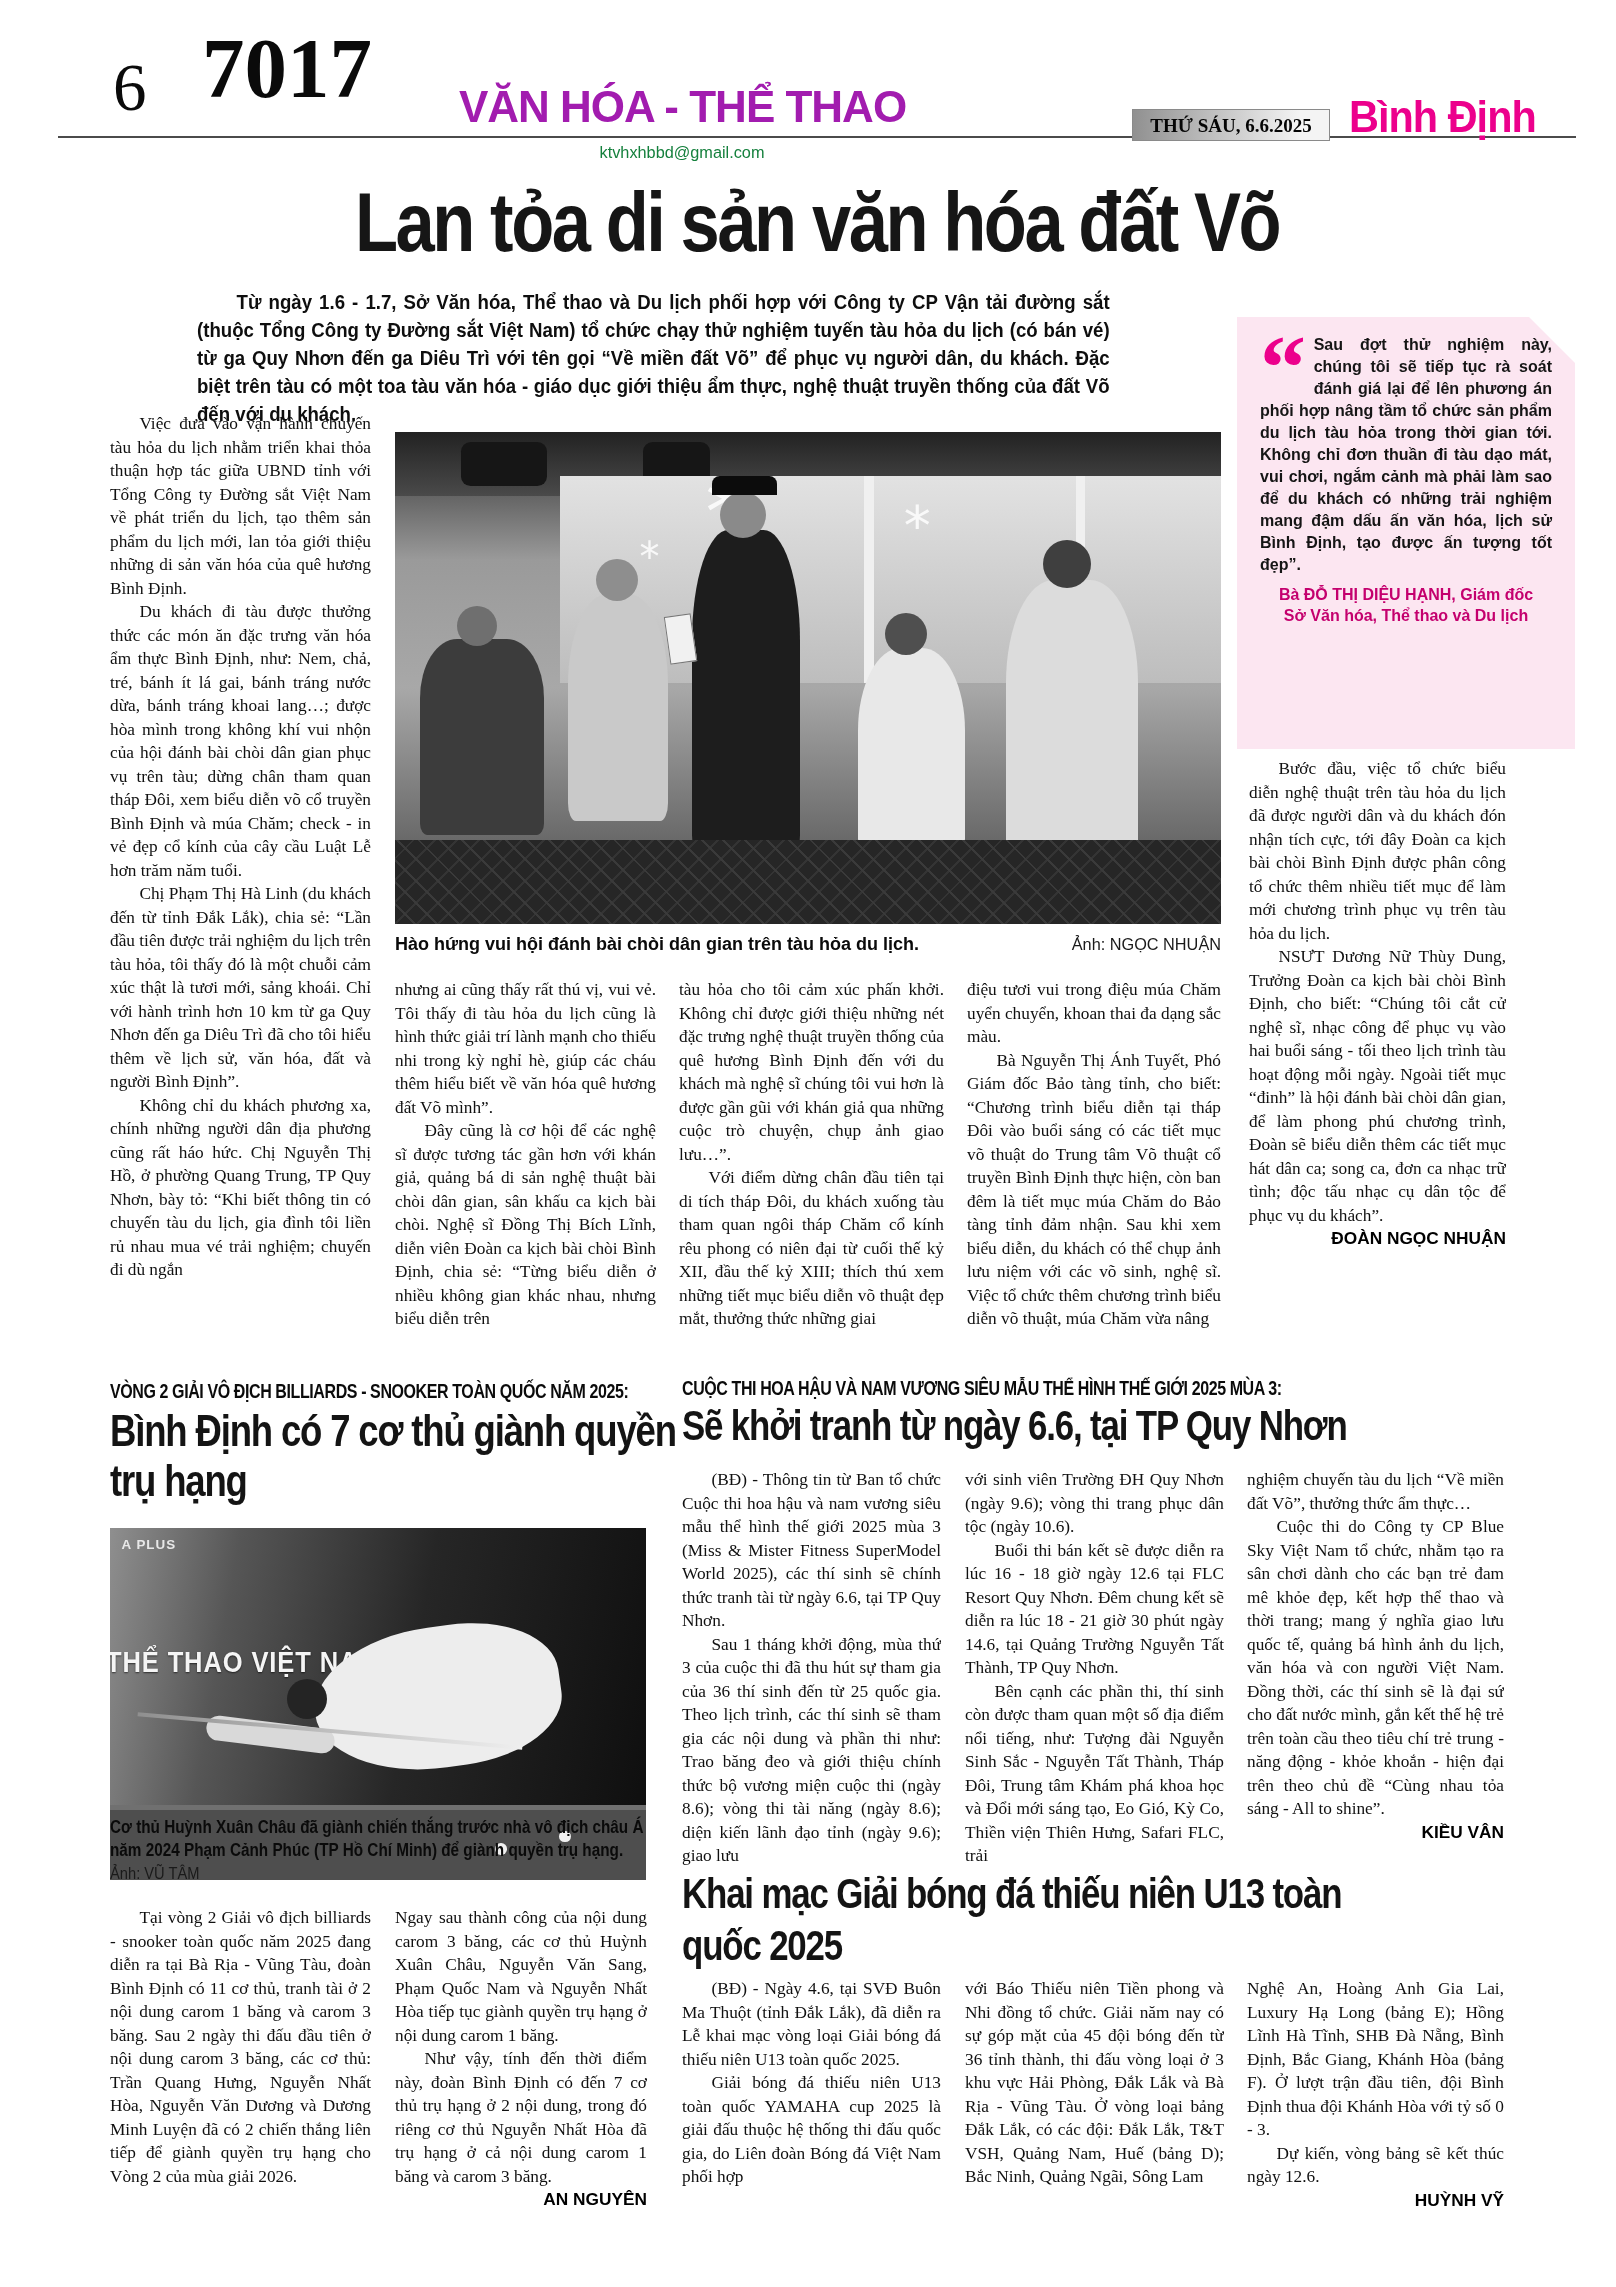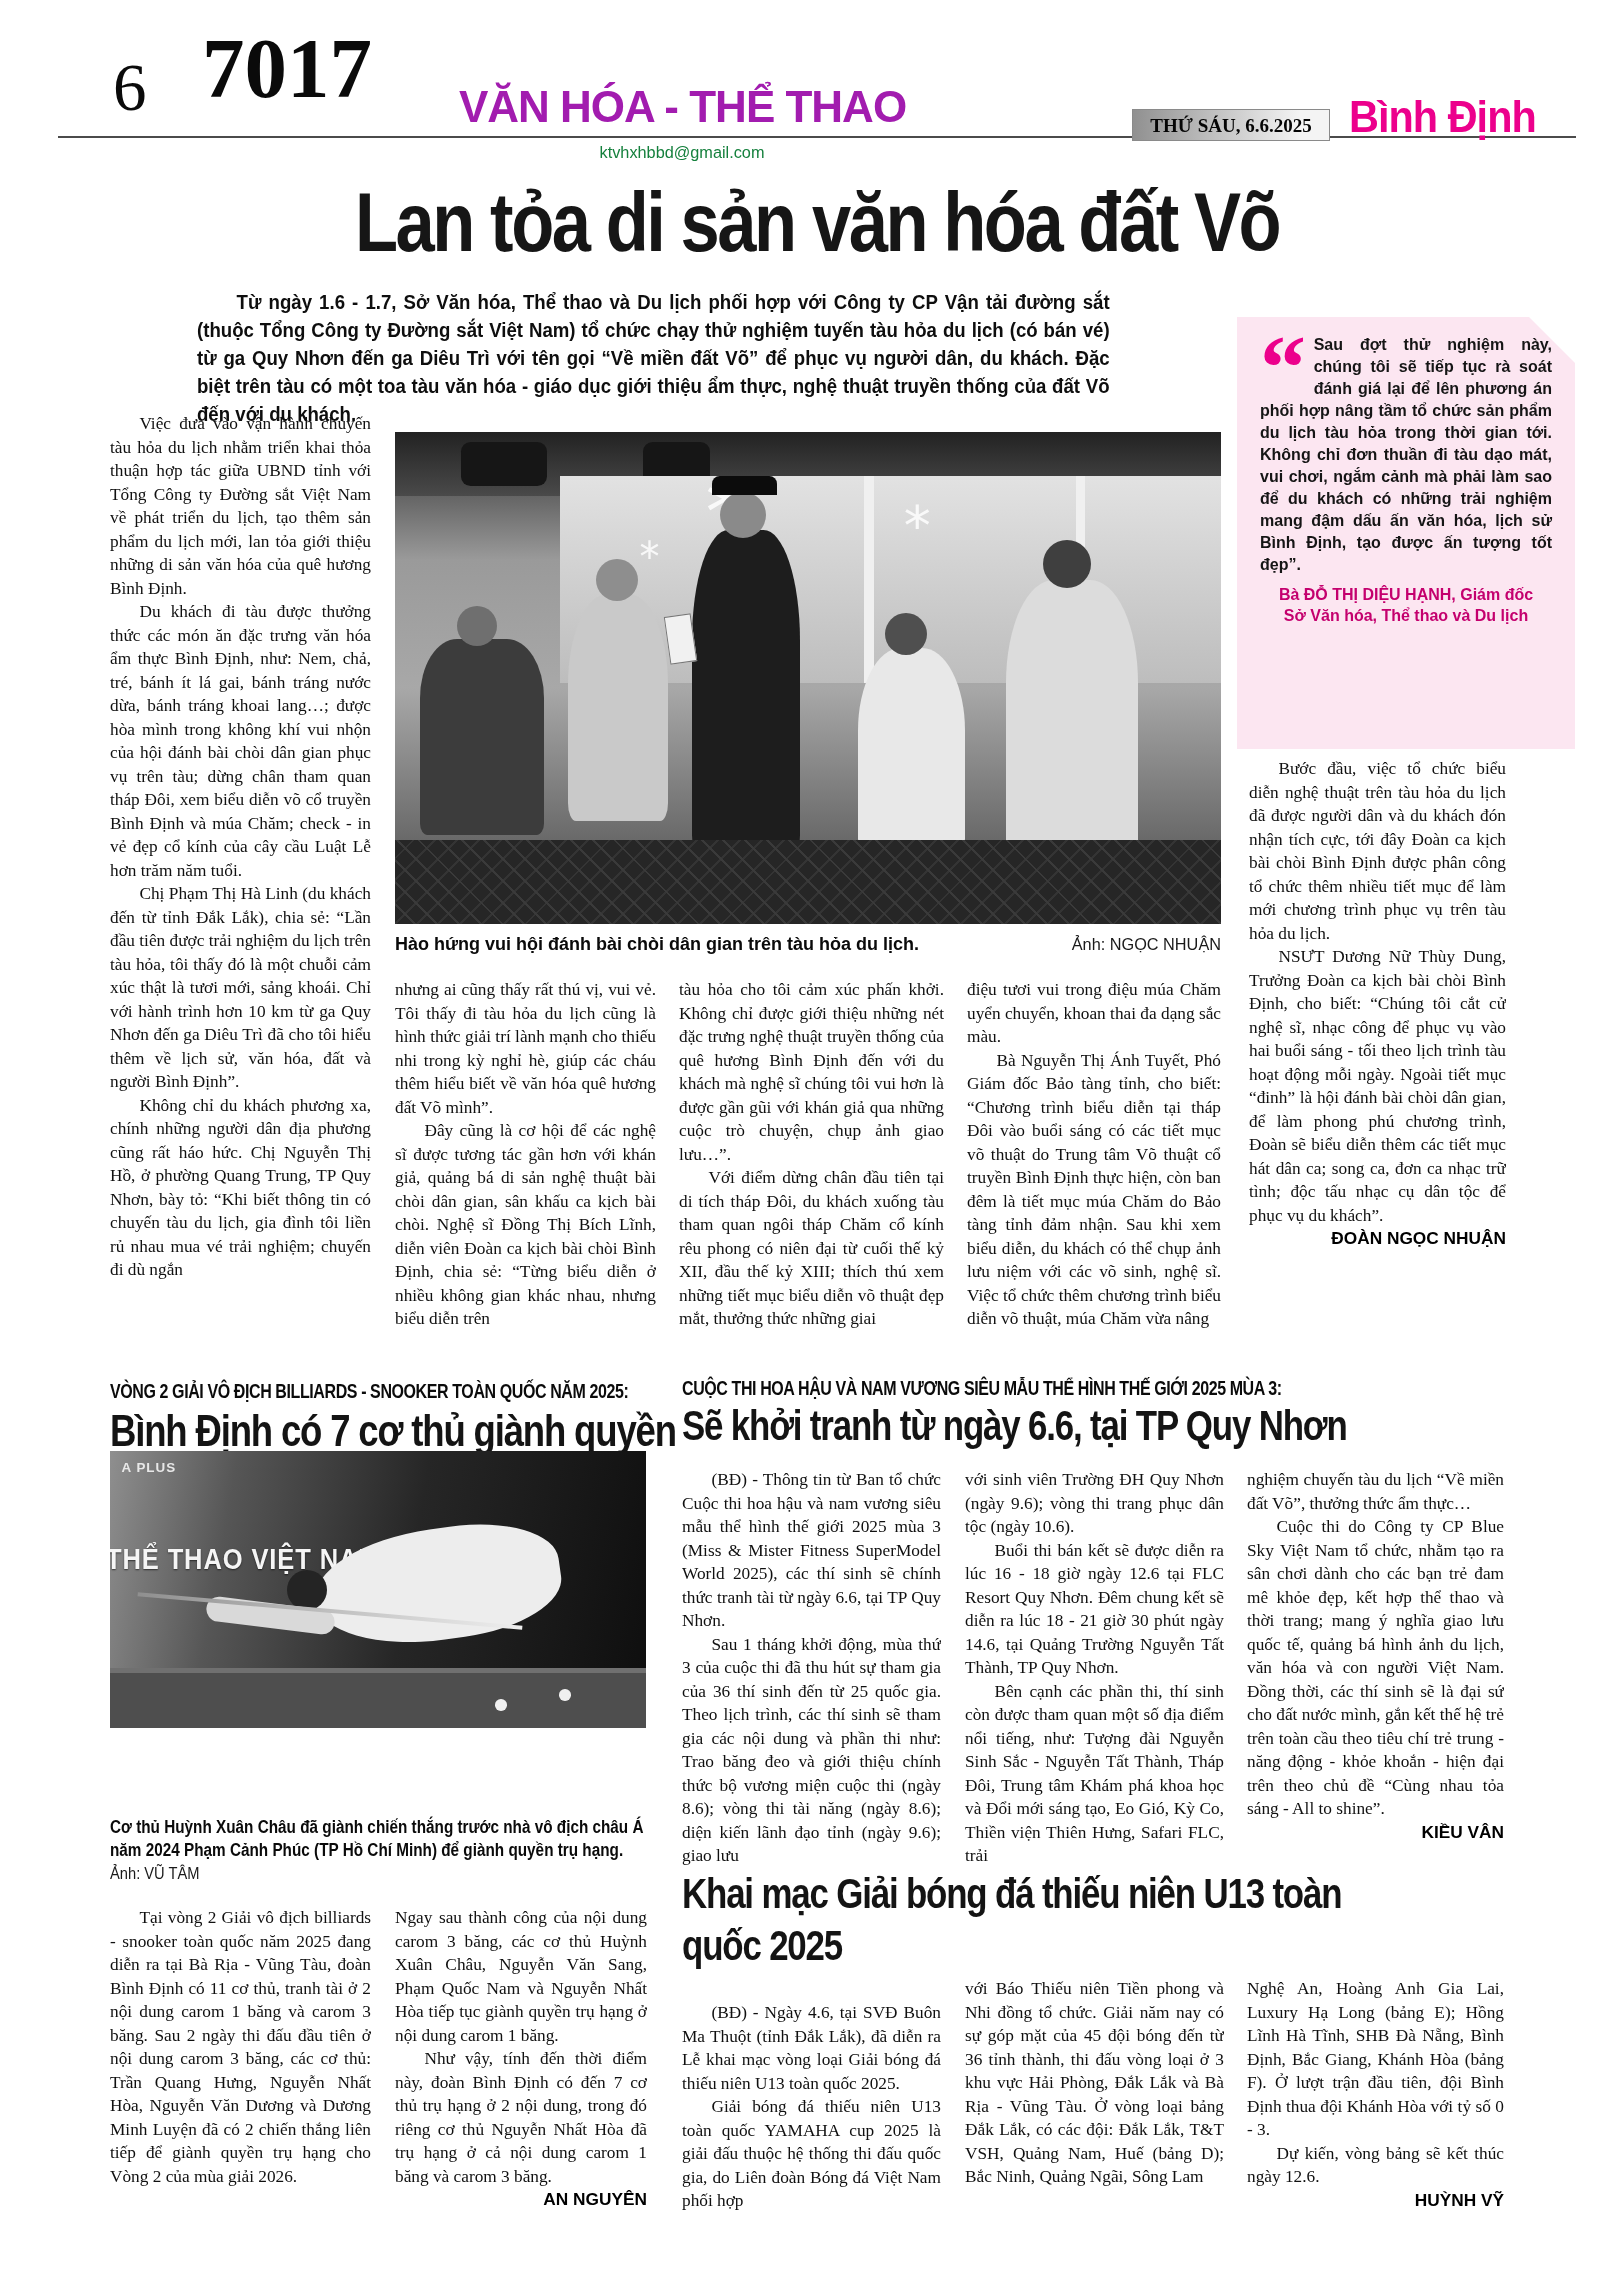--- a/index.html
+++ b/index.html
@@ -73,21 +73,21 @@
           transform:scaleX(.8);transform-origin:left top;white-space:nowrap;}
   .kick1{left:110px;top:1381px;width:711px;}
   .kick2{left:682px;top:1378px;width:1153px;}
   .headline-sec{font:bold 44px/50px "Liberation Sans",sans-serif;letter-spacing:-1.4px;color:#141414;
                 transform:scaleX(.83);transform-origin:left top;}
   .hl-bil{left:110px;top:1406px;width:682px;}
   .hl-pg{left:682px;top:1401px;width:1076px;font-size:42px;}
   .hl-u13{left:682px;top:1868px;width:826px;font-size:42px;line-height:52px;}
 
   
-  .photo-bil{left:110px;top:1451px;width:536px;height:277px;overflow:hidden;
+  .photo-bil{left:110px;top:1528px;width:536px;height:352px;overflow:hidden;
              background:linear-gradient(100deg,#8f8f8f 0%,#565656 22%,#262626 55%,#0e0e0e 100%);}
   .bil-top{position:absolute;left:11.5px;top:9.6px;font:bold 13.4px/1 "Liberation Sans",sans-serif;color:#e8e8e8;letter-spacing:1px;}
   .bil-banner{position:absolute;left:-3.8px;top:34%;font:bold 29px/1 "Liberation Sans",sans-serif;
               color:#f5f5f5;letter-spacing:1px;transform:scaleX(.88);transform-origin:left top;white-space:nowrap;
               text-shadow:0 1px 1.9px rgba(0,0,0,.6);}
   .bil-table{position:absolute;left:0;bottom:0;width:100%;height:20%;background:#4e4e4e;border-top:5.8px solid #707070;}
   .ball{position:absolute;width:11.5px;height:11.5px;border-radius:50%;background:#f0f0f0;}
   .bil-torso{position:absolute;left:38%;top:28%;width:46%;height:40%;background:#ededed;
              border-radius:50% 42% 42% 50%;transform:rotate(-8deg);}
   .bil-head{position:absolute;left:33%;top:43%;width:40px;height:40px;border-radius:50%;background:#242424;}
@@ -98,21 +98,21 @@
                font:bold 18px/23px "Liberation Sans",sans-serif;text-align:left;color:#0a0a0a;}
   .caption-bil .credit{font:400 17.3px/23px "Liberation Sans",sans-serif;}
 
   .col-b1{left:110px;top:1906px;width:261px;height:323px;}
   .col-b2{left:395px;top:1906px;width:252px;height:323px;}
 
   .col-p1{left:682px;top:1468px;width:259px;height:413px;}
   .col-p2{left:965px;top:1468px;width:259px;height:413px;}
   .col-p3{left:1247px;top:1468px;width:257px;height:413px;}
 
-  .col-u1{left:682px;top:1977px;width:259px;height:252px;margin-top:24px;}
+  .col-u1{left:682px;top:1977px;width:259px;height:252px;}
   .col-u2{left:965px;top:1977px;width:259px;height:252px;}
   .col-u3{left:1247px;top:1977px;width:257px;height:252px;}
 </style>
 </head>
 <body>
 
 <div class="page">
 
   <div class="abs issue">7017</div>
   <div class="abs pagenum">6</div>

